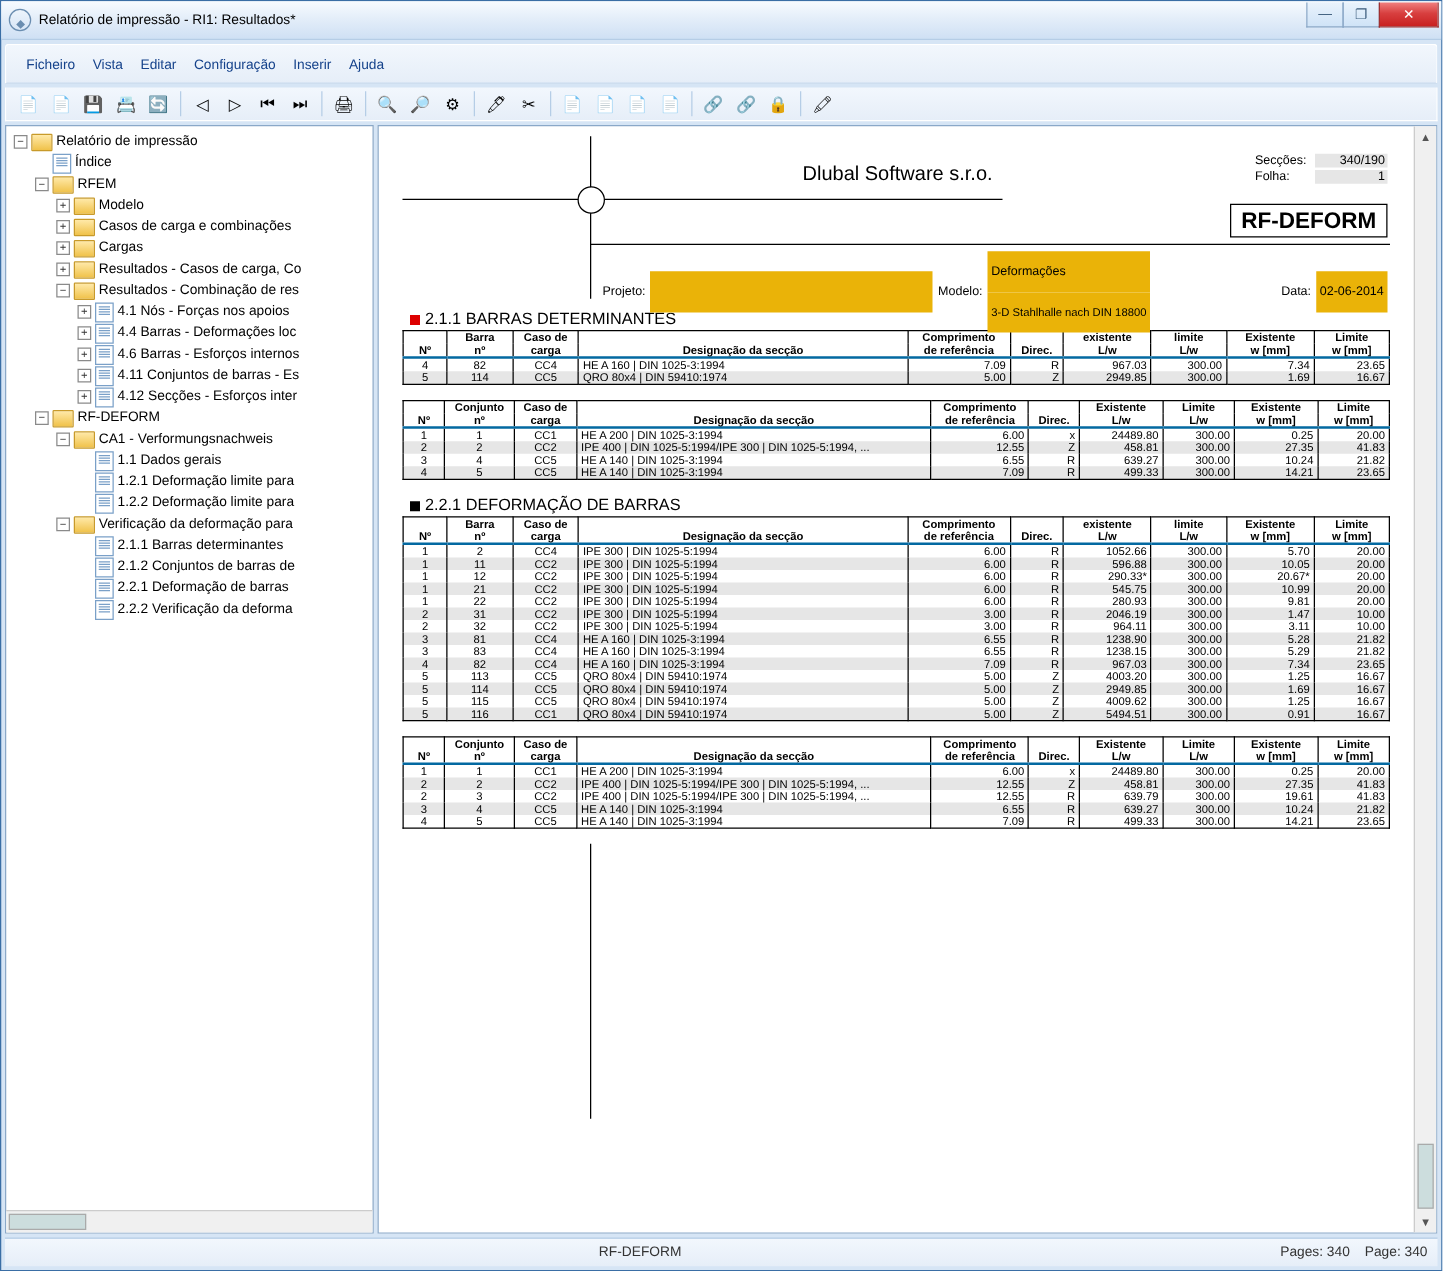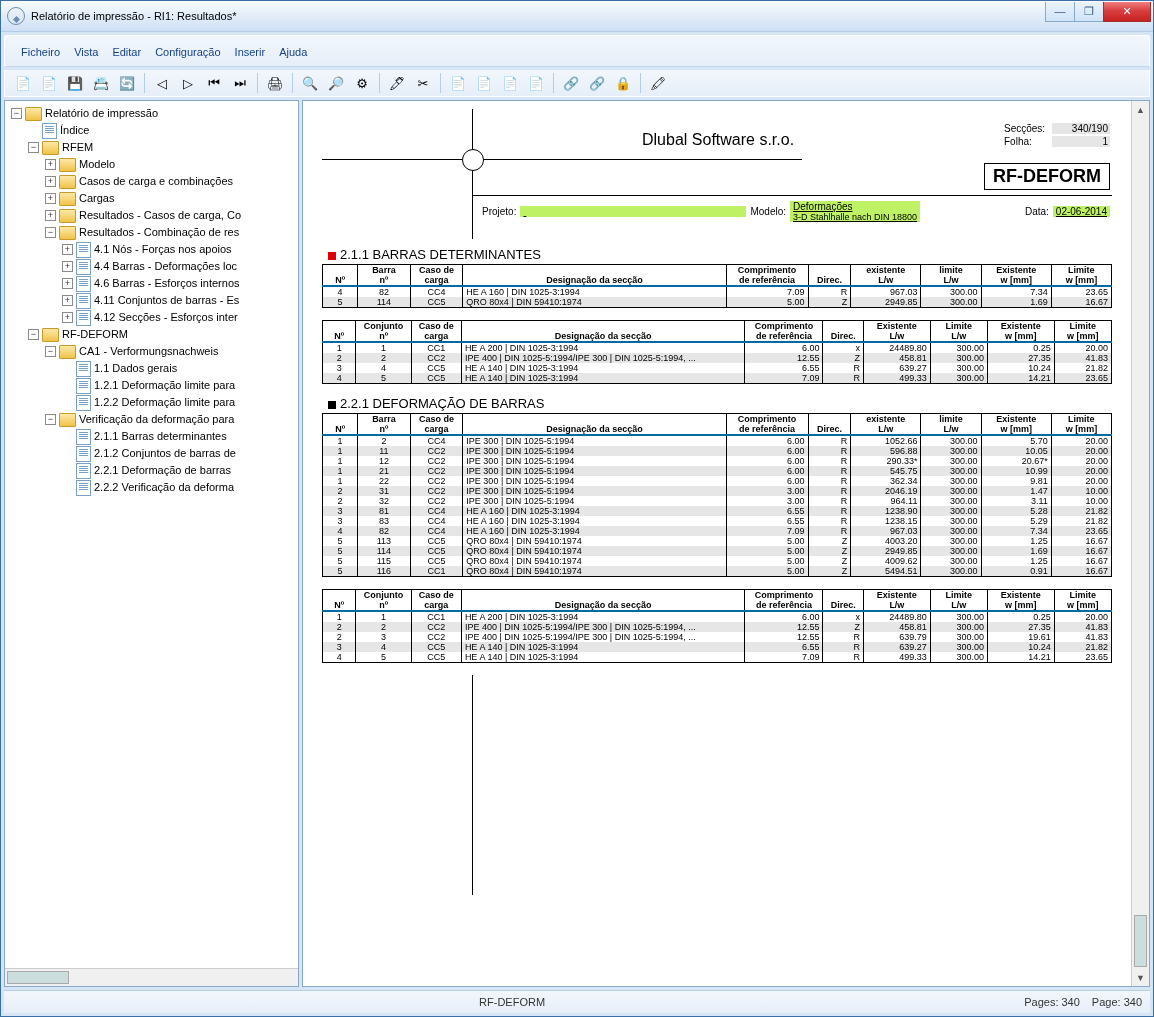--- a/index.html
+++ b/index.html
@@ -44,21 +44,21 @@
 .pghdr{position:relative;height:130px;}
 .hline{position:absolute;background:#000;}
 .circle{position:absolute;width:20px;height:20px;border:1px solid #000;border-radius:50%;background:#fff;}
 .company{position:absolute;top:22px;left:320px;font-weight:normal;font-size:16px;text-align:right;}
 .infobox{position:absolute;top:14px;right:2px;font-size:10px;text-align:right;}
 .infobox .row{display:flex;gap:6px;margin-bottom:2px;align-items:center;}
 .infobox .lbl{width:42px;text-align:left;}
 .infobox .val{width:54px;background:#e6e6e6;text-align:right;padding:0 2px;}
 .modname{position:absolute;top:54px;right:2px;font-weight:bold;font-size:18px;border:1px solid #000;padding:2px 8px;}
 .projrow{position:absolute;top:92px;left:160px;right:2px;display:flex;font-size:10px;gap:4px;align-items:center;justify-content:flex-end;}
-.projrow .f{background:#bef264;padding:0 3px;text-decoration:underline;}
+.projrow .f{background:#eab308;padding:11px 3px;}
 .sect{margin:8px 0 12px 0;}
 .sect h3{margin:0 0 2px 6px;font-size:13px;font-weight:normal;}
 .sect h3 .mk{display:inline-block;width:8px;height:8px;background:#000;margin-right:4px;vertical-align:middle;}
 .sect h3 .mk.red{background:#d00;}
 table.data{border-collapse:collapse;width:100%;font-size:9px;}
 table.data th,table.data td{border-left:1px solid #000;border-right:1px solid #000;padding:0 3px;text-align:center;white-space:nowrap;}
 table.data thead tr:first-child th{border-top:1px solid #000;}
 table.data thead tr:last-child th{border-bottom:2px solid #0369a1;}
 table.data tbody tr:last-child td{border-bottom:1px solid #000;}
 table.data tbody tr:nth-child(even) td{background:#e6e6e6;}
@@ -597,21 +597,21 @@
                     <td class="r">10.99</td>
                     <td class="r">20.00</td>
                   </tr>
                   <tr>
                     <td>1</td>
                     <td>22</td>
                     <td>CC2</td>
                     <td class="l">IPE 300 | DIN 1025-5:1994</td>
                     <td class="r">6.00</td>
                     <td class="r">R</td>
-                    <td class="r">362.34</td>
+                    <td class="r">280.93</td>
                     <td class="r">300.00</td>
                     <td class="r">9.81</td>
                     <td class="r">20.00</td>
                   </tr>
                   <tr>
                     <td>2</td>
                     <td>31</td>
                     <td>CC2</td>
                     <td class="l">IPE 300 | DIN 1025-5:1994</td>
                     <td class="r">3.00</td>

